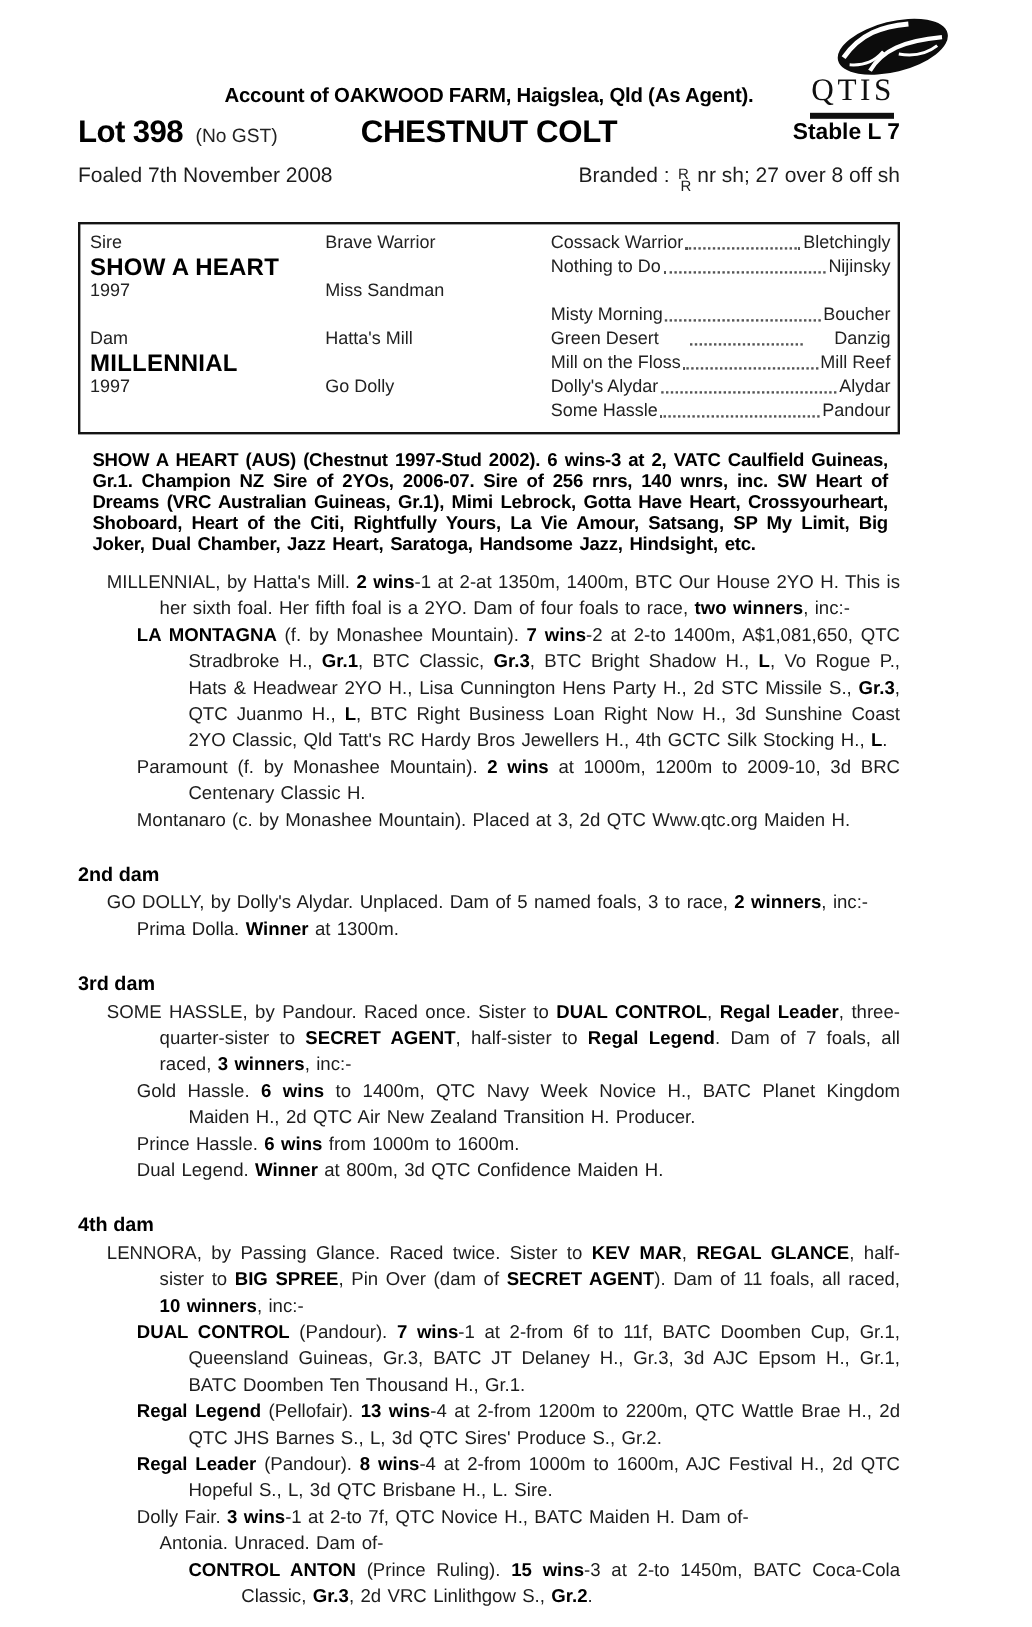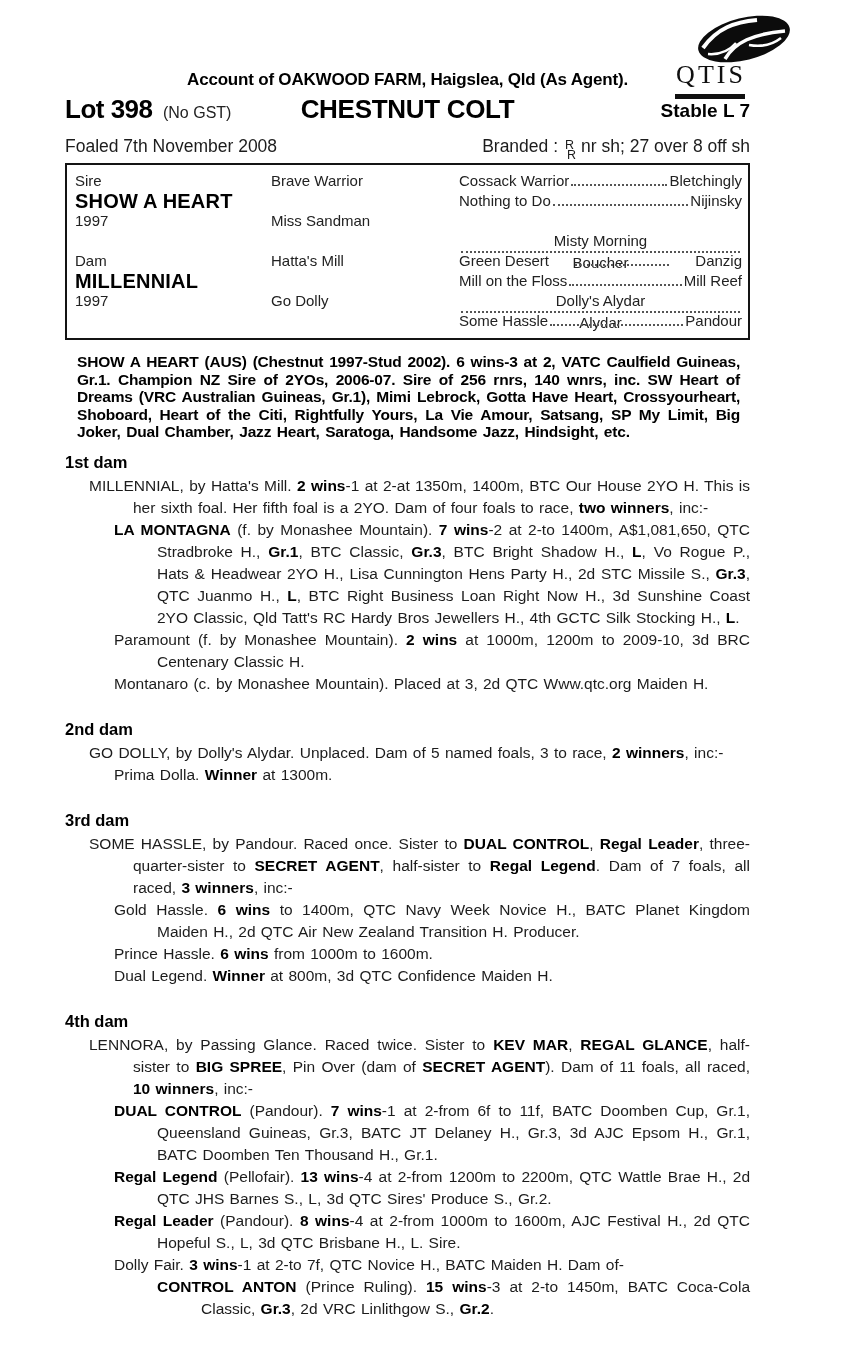--- a/index.html
+++ b/index.html
@@ -25,24 +25,24 @@
   .foal-row { position:absolute; top:136px; left:0; width:100%;
               display:flex; justify-content:space-between; font-size:17.5px; color:#1c1c1c; }
   .branded { display:inline-flex; align-items:baseline; }
   .brand-mark { display:inline-flex; flex-direction:column; align-items:flex-start;
                 margin:0 5px 0 7px; font-size:12.5px; line-height:10px; transform:translateY(-3px); }
   .brand-mark span:last-child { margin-left:2px; }
 
   
   .pedigree { border:2.5px solid #141414; padding:6px 6px 7px 8px;
               display:grid; grid-template-columns:196px 188px 1fr; grid-auto-rows:20px;
-              font-size:15px; color:#222; }
+              font-size:15px; color:#222;margin-top:22px; }
   .pedigree > div { line-height:20px; white-space:nowrap; }
   .ped-name { font-weight:bold; font-size:20px; letter-spacing:0.2px; color:#000; }
-  .ped-g3 { display:flex;text-align:center; }
+  .ped-g3 { display:flex; }
   .ped-g3 .lead { flex:1; border-bottom:2px dotted #555; height:13px; margin:0 2px; min-width:8px; }
 
   
   .sire-summary { margin-top:13px; padding:0 10px 0 12px; font-weight:bold;
                   font-size:15.5px; line-height:17.6px; text-align:justify;
                   letter-spacing:-0.2px; word-spacing:1.5px; color:#000; }
 
   
   #dam-sections section { margin-top:25px; }
   #dam-sections section:first-child { margin-top:12px; }
@@ -109,52 +109,51 @@
         <div class="ped-g3" style="grid-area: 1 / 3;">
           <span>Cossack Warrior</span>
           <span class="lead"></span>
           <span>Bletchingly</span>
         </div>
         <div class="ped-g3" style="grid-area: 2 / 3;">
           <span>Nothing to Do</span>
           <span class="lead"></span>
           <span>Nijinsky</span>
         </div>
-        <div class="ped-g3" style="grid-area: 4 / 3; flex-direction: column;">
+        <div class="ped-g3" style="grid-area: 4 / 3;">
           <span>Misty Morning</span>
           <span class="lead"></span>
           <span>Boucher</span>
         </div>
         <div class="ped-g3" style="grid-area: 5 / 3; gap: 24px;">
           <span>Green Desert</span>
           <span class="lead"></span>
           <span>Danzig</span>
         </div>
         <div class="ped-g3" style="grid-area: 6 / 3;">
           <span>Mill on the Floss</span>
           <span class="lead"></span>
           <span>Mill Reef</span>
         </div>
-        <div class="ped-g3" style="grid-area: 7 / 3; flex-direction: column;">
+        <div class="ped-g3" style="grid-area: 7 / 3;">
           <span>Dolly's Alydar</span>
           <span class="lead"></span>
           <span>Alydar</span>
         </div>
         <div class="ped-g3" style="grid-area: 8 / 3;">
           <span>Some Hassle</span>
           <span class="lead"></span>
           <span>Pandour</span>
         </div>
       </div>
 
     <div class="sire-summary">SHOW A HEART (AUS) (Chestnut 1997-Stud 2002). 6 wins-3 at 2, VATC Caulfield Guineas, Gr.1. Champion NZ Sire of 2YOs, 2006-07. Sire of 256 rnrs, 140 wnrs, inc. SW Heart of Dreams (VRC Australian Guineas, Gr.1), Mimi Lebrock, Gotta Have Heart, Crossyourheart, Shoboard, Heart of the Citi, Rightfully Yours, La Vie Amour, Satsang, SP My Limit, Big Joker, Dual Chamber, Jazz Heart, Saratoga, Handsome Jazz, Hindsight, etc.</div>
 
     <div id="dam-sections">
         <section>
-          <div class="sec-heading">1st dam</div>
           <div class="para lv-dam">MILLENNIAL, by Hatta's Mill. <b>2 wins</b>-1 at 2-at 1350m, 1400m, BTC Our House 2YO H. This is her sixth foal. Her fifth foal is a 2YO. Dam of four foals to race, <b>two winners</b>, inc:-</div>
           <div class="para lv-prog"><b>LA MONTAGNA</b> (f. by Monashee Mountain). <b>7 wins</b>-2 at 2-to 1400m, A$1,081,650, QTC Stradbroke H., <b>Gr.1</b>, BTC Classic, <b>Gr.3</b>, BTC Bright Shadow H., <b>L</b>, Vo Rogue P., Hats &amp; Headwear 2YO H., Lisa Cunnington Hens Party H., 2d STC Missile S., <b>Gr.3</b>, QTC Juanmo H., <b>L</b>, BTC Right Business Loan Right Now H., 3d Sunshine Coast 2YO Classic, Qld Tatt's RC Hardy Bros Jewellers H., 4th GCTC Silk Stocking H., <b>L</b>.</div>
           <div class="para lv-prog">Paramount (f. by Monashee Mountain). <b>2 wins</b> at 1000m, 1200m to 2009-10, 3d BRC Centenary Classic H.</div>
           <div class="para lv-prog">Montanaro (c. by Monashee Mountain). Placed at 3, 2d QTC Www.qtc.org Maiden H.</div>
         </section>
         <section>
           <div class="sec-heading">2nd dam</div>
           <div class="para lv-dam">GO DOLLY, by Dolly's Alydar. Unplaced. Dam of 5 named foals, 3 to race, <b>2 winners</b>, inc:-</div>
           <div class="para lv-prog">Prima Dolla. <b>Winner</b> at 1300m.</div>
         </section>
@@ -165,18 +164,19 @@
           <div class="para lv-prog">Prince Hassle. <b>6 wins</b> from 1000m to 1600m.</div>
           <div class="para lv-prog">Dual Legend. <b>Winner</b> at 800m, 3d QTC Confidence Maiden H.</div>
         </section>
         <section>
           <div class="sec-heading">4th dam</div>
           <div class="para lv-dam">LENNORA, by Passing Glance. Raced twice. Sister to <b>KEV MAR</b>, <b>REGAL GLANCE</b>, half-sister to <b>BIG SPREE</b>, Pin Over (dam of <b>SECRET AGENT</b>). Dam of 11 foals, all raced, <b>10 winners</b>, inc:-</div>
           <div class="para lv-prog"><b>DUAL CONTROL</b> (Pandour). <b>7 wins</b>-1 at 2-from 6f to 11f, BATC Doomben Cup, Gr.1, Queensland Guineas, Gr.3, BATC JT Delaney H., Gr.3, 3d AJC Epsom H., Gr.1, BATC Doomben Ten Thousand H., Gr.1.</div>
           <div class="para lv-prog"><b>Regal Legend</b> (Pellofair). <b>13 wins</b>-4 at 2-from 1200m to 2200m, QTC Wattle Brae H., 2d QTC JHS Barnes S., L, 3d QTC Sires' Produce S., Gr.2.</div>
           <div class="para lv-prog"><b>Regal Leader</b> (Pandour). <b>8 wins</b>-4 at 2-from 1000m to 1600m, AJC Festival H., 2d QTC Hopeful S., L, 3d QTC Brisbane H., L. Sire.</div>
           <div class="para lv-prog">Dolly Fair. <b>3 wins</b>-1 at 2-to 7f, QTC Novice H., BATC Maiden H. Dam of-</div>
+          <div class="para lv-sub">Antonia. Unraced. Dam of-</div>
           <div class="para lv-sub2"><b>CONTROL ANTON</b> (Prince Ruling). <b>15 wins</b>-3 at 2-to 1450m, BATC Coca-Cola Classic, <b>Gr.3</b>, 2d VRC Linlithgow S., <b>Gr.2</b>.</div>
         </section>
       </div>
 
   </div>
 </div>
 
 </body></html>

